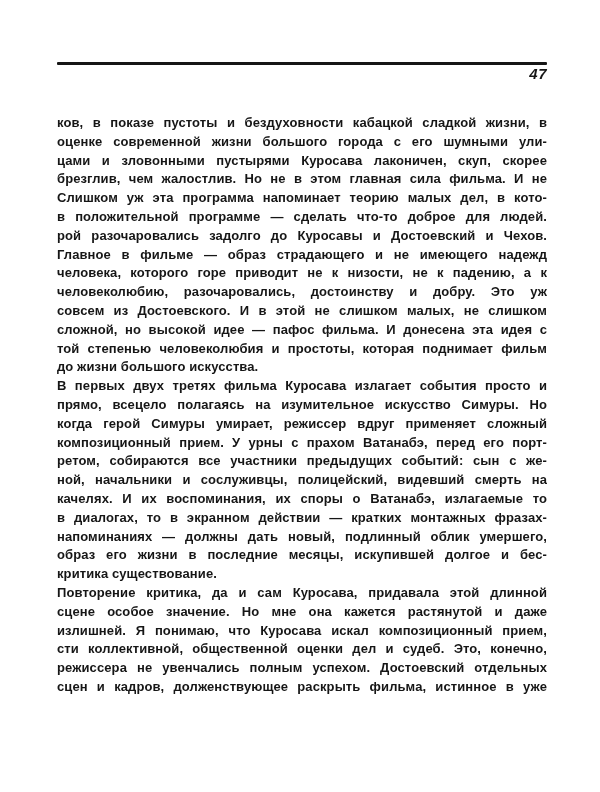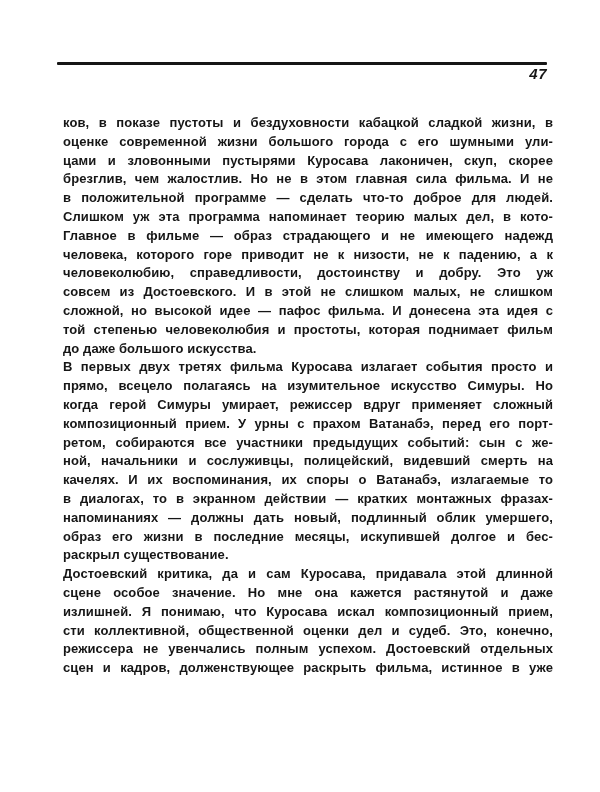--- a/index.html
+++ b/index.html
@@ -40,21 +40,21 @@
     font-weight: bold;
     font-style: italic;
     font-size: 15px;
     letter-spacing: 0.5px;
     color: var(--ink);
     margin-top: 1px;
     line-height: 16px;
   }
   .text-block {
     position: absolute;
-    left: 63px;
+    left: 57px;
     top: 114px;
     width: 490px;
     color: var(--ink);
     font-size: 13px;
     font-weight: bold;
     letter-spacing: 0.1px;
   }
   .line {
     height: var(--lh);
     line-height: var(--lh);
@@ -73,40 +73,41 @@
 <div class="page">
   <div class="header">
     <div class="rule"></div>
     <div class="page-number">47</div>
   </div>
   <div class="text-block">
       <div class="line">ков, в показе пустоты и бездуховности кабацкой сладкой жизни, в</div>
       <div class="line">оценке современной жизни большого города с его шумными ули-</div>
       <div class="line">цами и зловонными пустырями Куросава лаконичен, скуп, скорее</div>
       <div class="line">брезглив, чем жалостлив. Но не в этом главная сила фильма. И не</div>
+      <div class="line">Слишком уж эта программа напоминает теорию малых дел, в кото-</div>
       <div class="line">в положительной программе — сделать что-то доброе для людей.</div>
-      <div class="line">Слишком уж эта программа напоминает теорию малых дел, в кото-</div>
+      <div class="line">рой разочаровались задолго до Куросавы и Достоевский и Чехов.</div>
       <div class="line">Главное в фильме — образ страдающего и не имеющего надежд</div>
       <div class="line">человека, которого горе приводит не к низости, не к падению, а к</div>
-      <div class="line">человеколюбию, справедливости, достоинству и добру. Это уж</div>
+      <div class="line">человеколюбию, разочаровались, достоинству и добру. Это уж</div>
       <div class="line">совсем из Достоевского. И в этой не слишком малых, не слишком</div>
       <div class="line">сложной, но высокой идее — пафос фильма. И донесена эта идея с</div>
       <div class="line">той степенью человеколюбия и простоты, которая поднимает фильм</div>
-      <div class="line last">до даже большого искусства.</div>
+      <div class="line last">до жизни большого искусства.</div>
       <div class="line">В первых двух третях фильма Куросава излагает события просто и</div>
       <div class="line">прямо, всецело полагаясь на изумительное искусство Симуры. Но</div>
       <div class="line">когда герой Симуры умирает, режиссер вдруг применяет сложный</div>
       <div class="line">композиционный прием. У урны с прахом Ватанабэ, перед его порт-</div>
       <div class="line">ретом, собираются все участники предыдущих событий: сын с же-</div>
       <div class="line">ной, начальники и сослуживцы, полицейский, видевший смерть на</div>
       <div class="line">качелях. И их воспоминания, их споры о Ватанабэ, излагаемые то</div>
       <div class="line">в диалогах, то в экранном действии — кратких монтажных фразах-</div>
       <div class="line">напоминаниях — должны дать новый, подлинный облик умершего,</div>
       <div class="line">образ его жизни в последние месяцы, искупившей долгое и бес-</div>
-      <div class="line last">раскрыл существование.</div>
-      <div class="line">Достоевский критика, да и сам Куросава, придавала этой длинной</div>
+      <div class="line last">критика существование.</div>
+      <div class="line">Повторение критика, да и сам Куросава, придавала этой длинной</div>
       <div class="line">сцене особое значение. Но мне она кажется растянутой и даже</div>
       <div class="line">излишней. Я понимаю, что Куросава искал композиционный прием,</div>
       <div class="line">сти коллективной, общественной оценки дел и судеб. Это, конечно,</div>
       <div class="line">режиссера не увенчались полным успехом. Достоевский отдельных</div>
       <div class="line">сцен и кадров, долженствующее раскрыть фильма, истинное в уже</div>
     </div>
 </div>
 
 </body></html>

